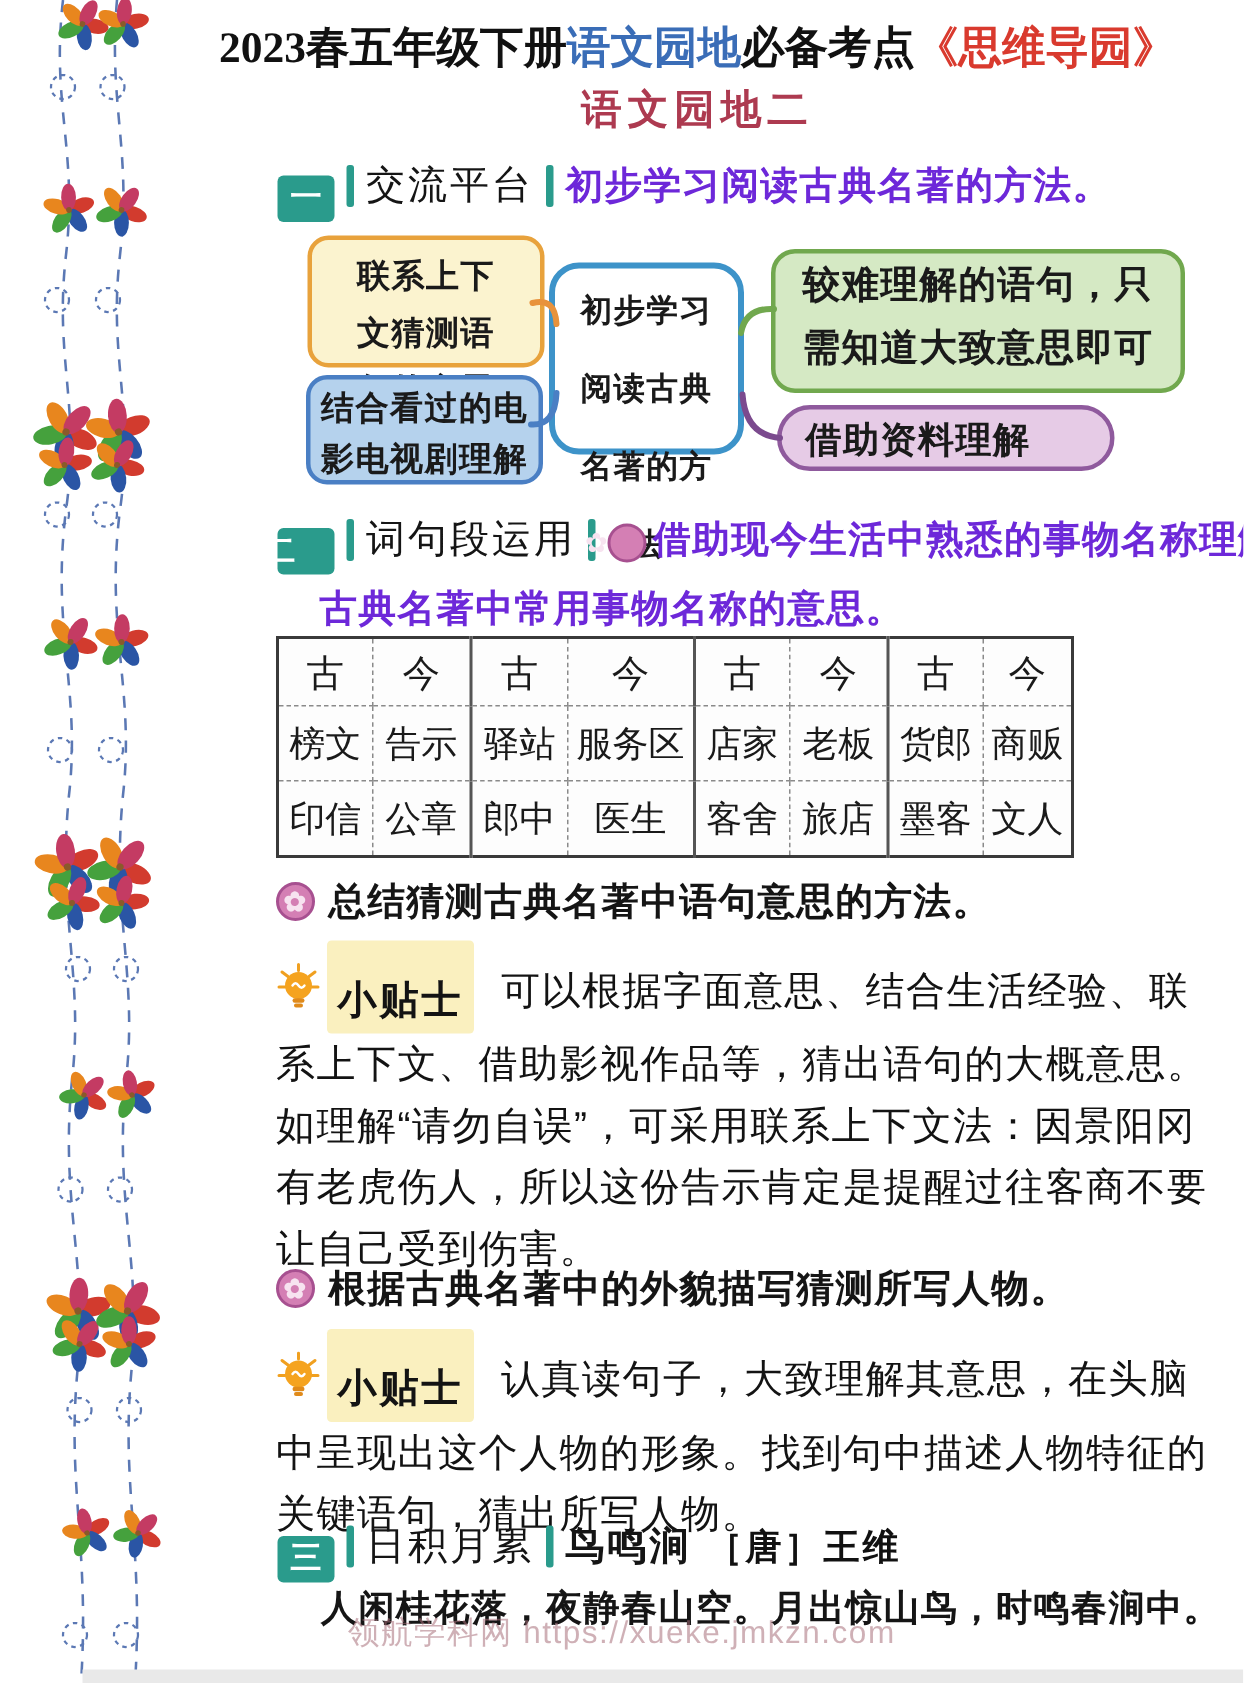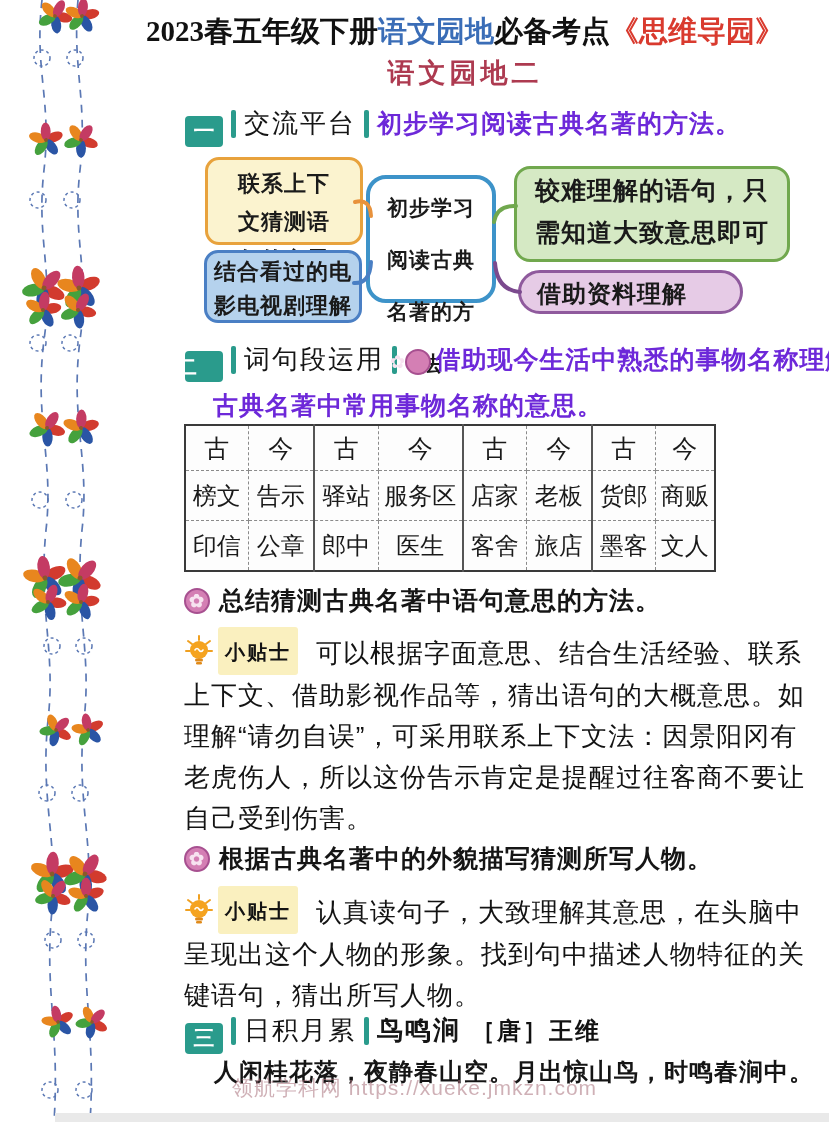--- a/index.html
+++ b/index.html
@@ -68,21 +68,21 @@
          font-size:25px;font-weight:600;letter-spacing:1px;color:#151515;}
   .p1{top:584px;} .p2{top:842px;}
   .flower{display:inline-flex;align-items:center;justify-content:center;flex:0 0 auto;
           width:26px;height:26px;border-radius:50%;background:#d47fb4;
           border:2px solid #a75090;color:#f7e3f0;font-size:18px;line-height:26px;box-sizing:border-box;}
   .tip{position:absolute;left:184px;width:625px;font-size:26px;line-height:41px;
        letter-spacing:1px;color:#131313;}
   .tip1{top:627px;} .tip2{top:886px;}
   .tip-label{display:inline-flex;align-items:center;gap:4px;margin-right:18px;
              vertical-align:-5px;}
-  .tip-word{background:#faf0bf;padding:5px 7px 2px;font-weight:700;font-size:20px;
+  .tip-word{background:#faf0bf;padding:19px 7px 2px;font-weight:700;font-size:26px;
             letter-spacing:2px;border-radius:3px;}
   .poem-line{position:absolute;left:214px;top:1056px;font-size:24px;font-weight:600;
              letter-spacing:1px;color:#151515;}
   .watermark{position:absolute;left:232px;top:1074px;font-size:21px;letter-spacing:1px;
              color:rgba(168,112,122,0.55);text-align:right;}
   .bottom-strip{position:absolute;left:55px;top:1113px;width:774px;height:9px;background:#e9e9e9;}
 
   .deco{position:absolute;left:0;top:0;}
 </style>
 </head>

